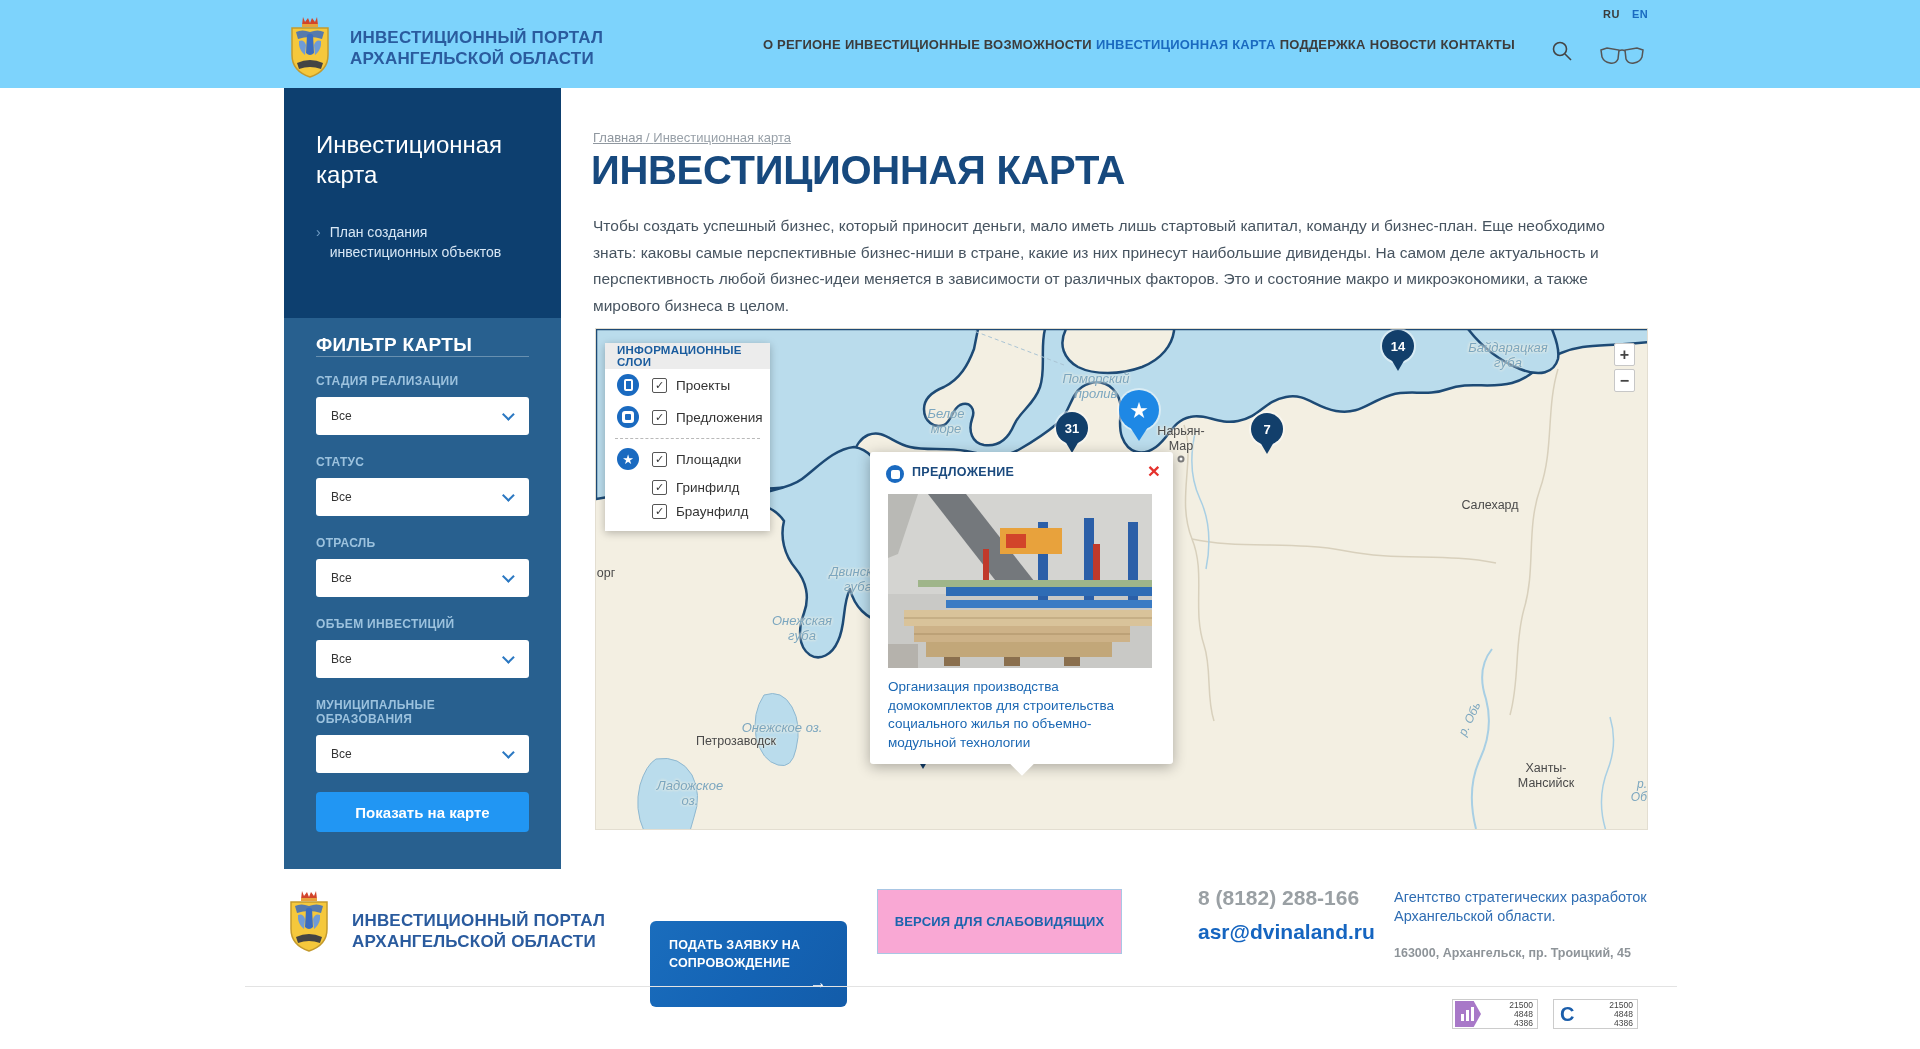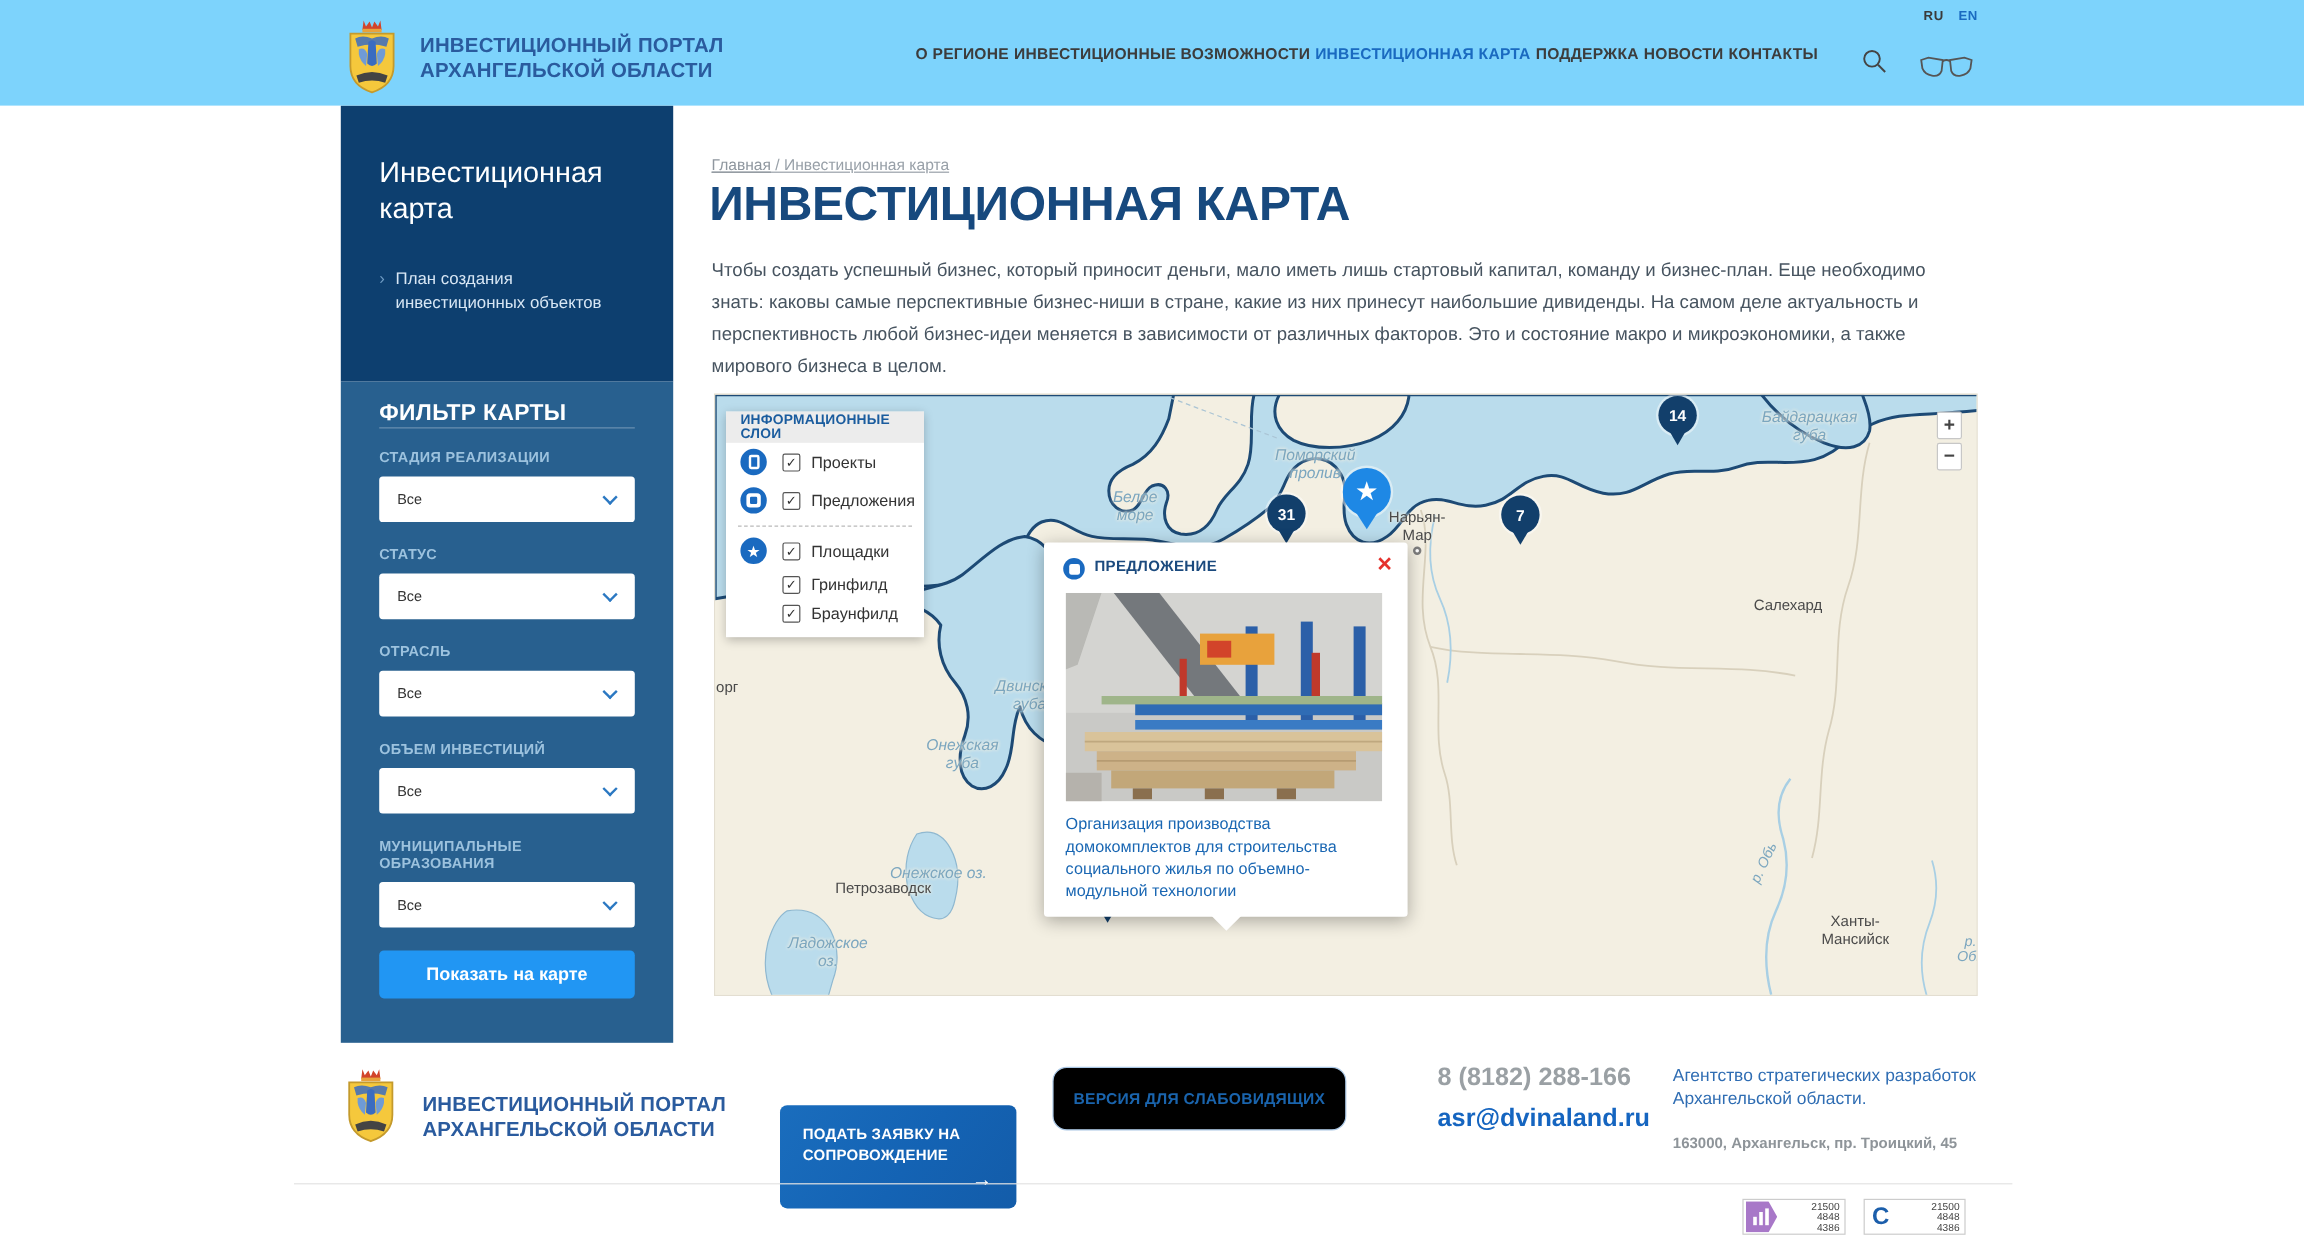--- a/index.html
+++ b/index.html
@@ -77,21 +77,21 @@
   .popup-type-icon { width:18px; height:18px; border-radius:50%; background:#1a6ac0; display:flex; align-items:center; justify-content:center; margin-right:8px; flex:0 0 auto; }
   .popup-type-icon .g { width:9px; height:9px; background:#fff; border-radius:2px; }
   .popup-type { font-size:12.5px; font-weight:bold; color:#1b4a7e; letter-spacing:.3px; }
   .popup-close { position:absolute; right:13px; top:9px; font-size:21px; font-weight:bold; color:#e5322d; cursor:pointer; line-height:20px; }
   .popup-img { position:absolute; left:18px; top:42px; width:264px; height:174px; overflow:hidden; }
   .popup-link { position:absolute; left:18px; top:226px; width:242px; font-size:13.5px; line-height:18.5px; color:#1a67b3; cursor:pointer; }
 
   
   .footer-btn-blue { position:absolute; left:650px; top:884px; width:197px; height:86px; background:linear-gradient(125deg,#1a6dbd 0%,#1463b4 55%,#135ca9 100%); border-radius:6px; color:#fff; padding:15px 18px 0 19px; font-size:12.5px; line-height:18px; font-weight:bold; letter-spacing:.2px; cursor:pointer;margin-top:37px; }
   .footer-btn-blue .arrow { position:absolute; right:20px; bottom:15px; font-size:17px; font-weight:bold; }
-  .footer-btn-white { position:absolute; left:877px; top:889px; width:245px; height:53px; border:1px solid #a9c6e4; border-radius:12px; background:#000000; color:#1a64ad; font-size:13px; font-weight:bold; display:flex; align-items:center; justify-content:center; letter-spacing:.2px; cursor:pointer; }
+  .footer-btn-white { position:absolute; left:877px; top:889px; width:245px; height:65px; border:1px solid #a9c6e4; border-radius:0; background:#f9a8d4; color:#1a64ad; font-size:13px; font-weight:bold; display:flex; align-items:center; justify-content:center; letter-spacing:.2px; cursor:pointer; }
   .footer-phone { position:absolute; left:1198px; top:886px; font-size:21px; font-weight:bold; color:#9aa0a4; cursor:pointer; }
   .footer-email { position:absolute; left:1198px; top:920px; font-size:21px; font-weight:bold; color:#1565c0; cursor:pointer; }
   .footer-agency { position:absolute; left:1394px; top:888px; width:270px; font-size:14.5px; line-height:19px; color:#2f6db3; }
   .footer-address { position:absolute; left:1394px; top:946px; font-size:12.5px; font-weight:bold; color:#8e9499; }
   .footer-title { position:absolute; left:352px; top:910px; font-size:17px; line-height:21px; font-weight:bold; color:#2a5b9e; letter-spacing:.2px; }
   .footer-logo { position:absolute; left:286px; top:888px; width:46px; height:66px; cursor:pointer; }
   .footer-divider { position:absolute; left:245px; top:986px; width:1432px; height:1px; background:#e3e3e3; }
   .badge { position:absolute; top:999px; height:30px; background:#fff; border:1px solid #ccc; display:flex; align-items:center; cursor:pointer; }
   .badge .nums { margin-left:auto; padding-right:4px; text-align:right; font-size:8.5px; line-height:9px; color:#444; }
   .badge-1 { left:1452px; width:86px; }

